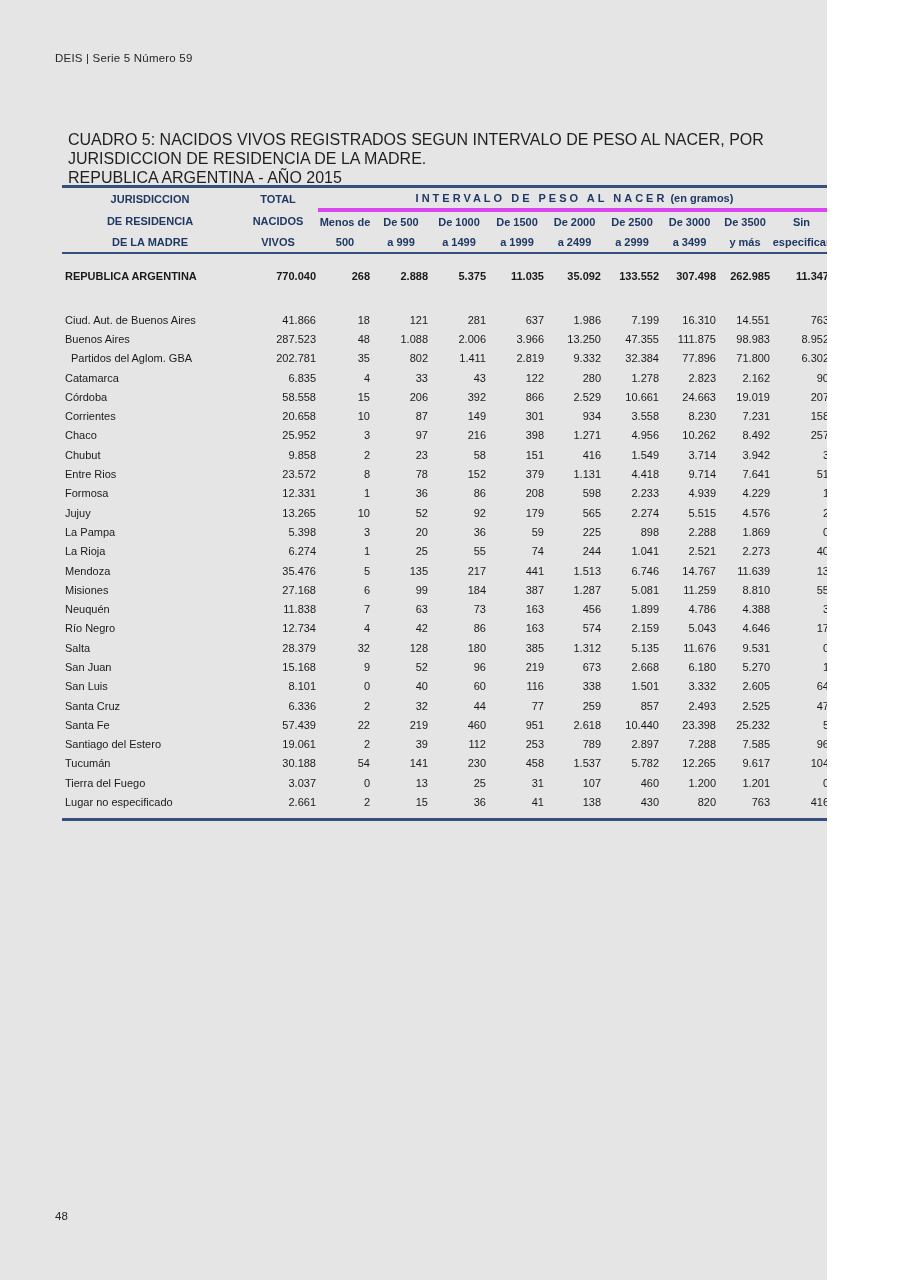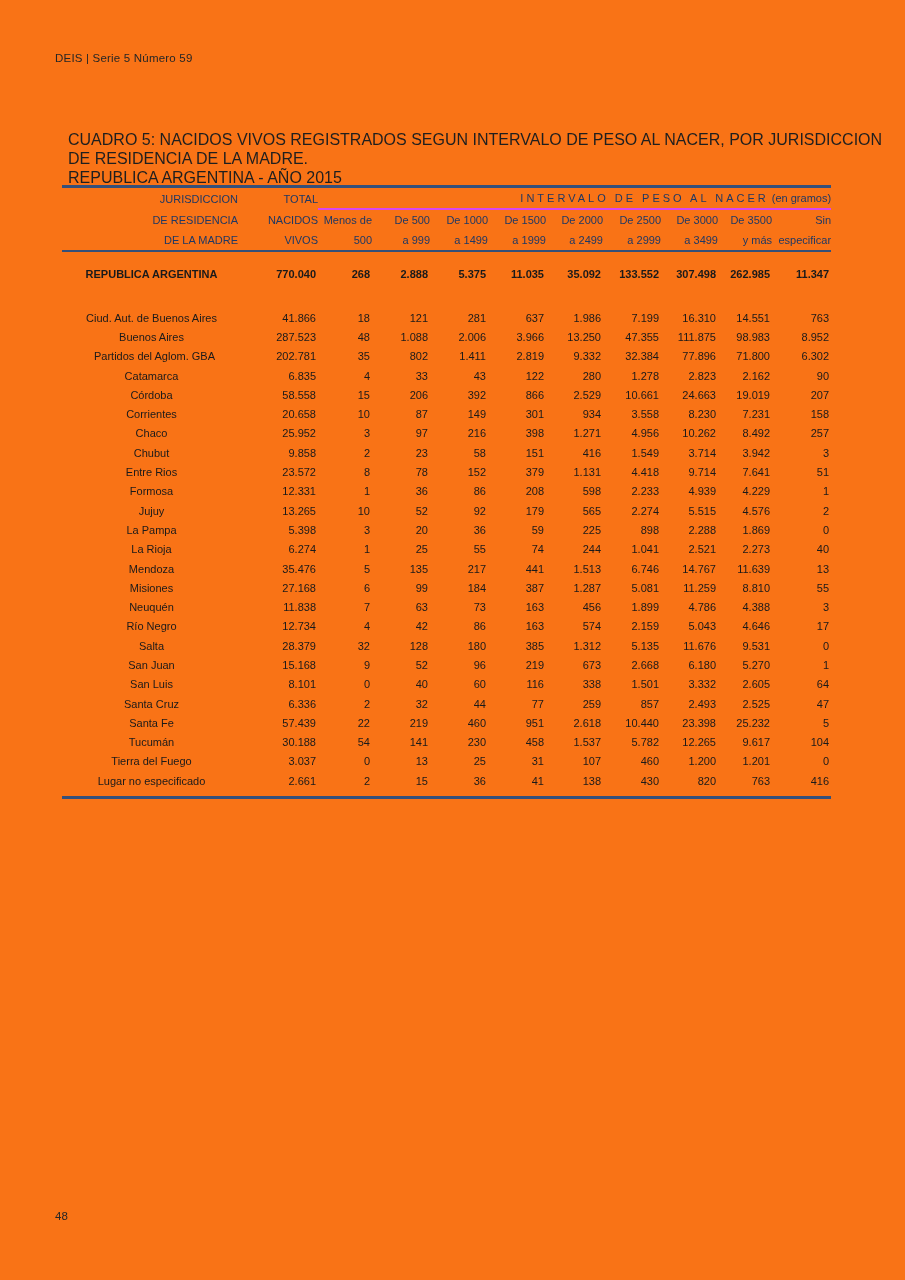--- a/index.html
+++ b/index.html
@@ -1,19 +1,19 @@
 <!DOCTYPE html>
 <html><head>
 <meta charset="utf-8">
 <style>
   html,body{margin:0;padding:0;background:#ffffff;}
   .page{
     position:relative;
-    width:905px;height:1280px;
-    background:#f97316;
+    width:827px;height:1280px;
+    background:#e5e5e5;
     font-family:"Liberation Sans", sans-serif;
     color:#1a1a1a;
     overflow:hidden;
   }
   .doc-header{
     position:absolute;left:55px;top:52px;
     font-size:11.5px;color:#262626;letter-spacing:0.2px;
   }
   .title{
     position:absolute;left:68px;top:130px;
@@ -26,34 +26,34 @@
     width:769px;
     border-collapse:collapse;
     table-layout:fixed;
     border-top:3px solid #35507a;
     border-bottom:3px solid #35507a;
   }
   td{padding:0;margin:0;overflow:hidden;white-space:nowrap;}
   thead td{
     color:#1f3864;
     font-size:11px;
-    text-align:right;
+    text-align:center;
     height:20px;
     vertical-align:middle;
-    font-weight:400;
+    font-weight:700;
   }
   tr.hdr-last td{border-bottom:2px solid #35507a;}
-  .span-h{border-bottom:2px solid #d946ef;}
+  .span-h{border-bottom:4px solid #d946ef;}
   .ls{letter-spacing:3px;}
   tbody td{
     font-size:11px;
     height:19.3px;
     vertical-align:middle;
   }
-  .col-name{text-align:center;padding-left:3px;}
+  .col-name{text-align:left;padding-left:3px;}
   .indent{padding-left:9px;margin-top:34px;}
   .num{text-align:right;padding-right:2px;}
   tr.row-bold td{font-weight:700;height:44px;}
   tr.spacer td{height:12px;}
   tr.endpad td{height:6px;}
   .page-num{
     position:absolute;left:55px;top:1210px;
     font-size:11.5px;color:#262626;
   }
 </style>
@@ -414,20 +414,33 @@
             <td class="num">219</td>
             <td class="num">460</td>
             <td class="num">951</td>
             <td class="num">2.618</td>
             <td class="num">10.440</td>
             <td class="num">23.398</td>
             <td class="num">25.232</td>
             <td class="num">5</td>
           </tr>
           <tr>
+            <td class="col-name">Santiago del Estero</td>
+            <td class="num">19.061</td>
+            <td class="num">2</td>
+            <td class="num">39</td>
+            <td class="num">112</td>
+            <td class="num">253</td>
+            <td class="num">789</td>
+            <td class="num">2.897</td>
+            <td class="num">7.288</td>
+            <td class="num">7.585</td>
+            <td class="num">96</td>
+          </tr>
+          <tr>
             <td class="col-name">Tucumán</td>
             <td class="num">30.188</td>
             <td class="num">54</td>
             <td class="num">141</td>
             <td class="num">230</td>
             <td class="num">458</td>
             <td class="num">1.537</td>
             <td class="num">5.782</td>
             <td class="num">12.265</td>
             <td class="num">9.617</td>

